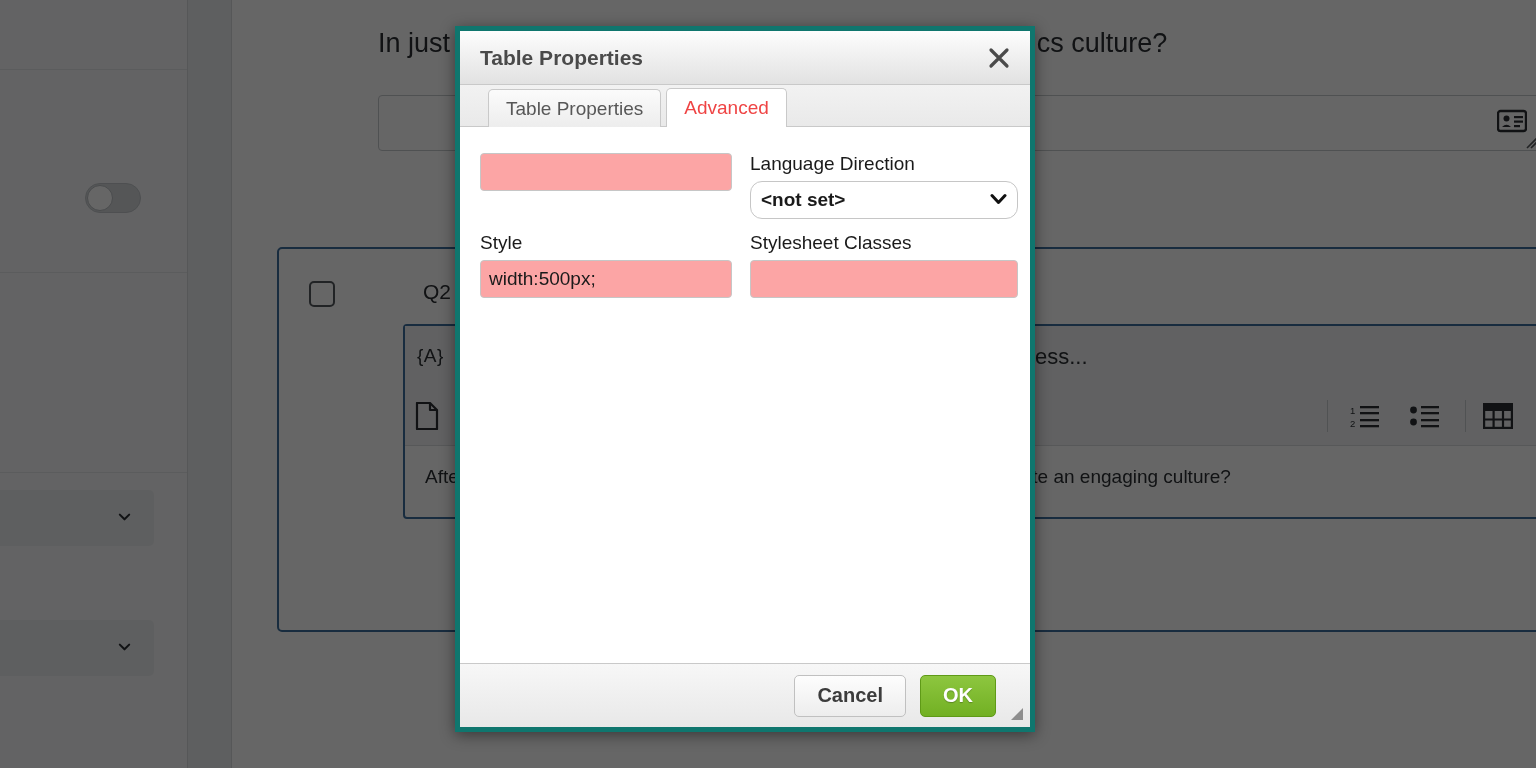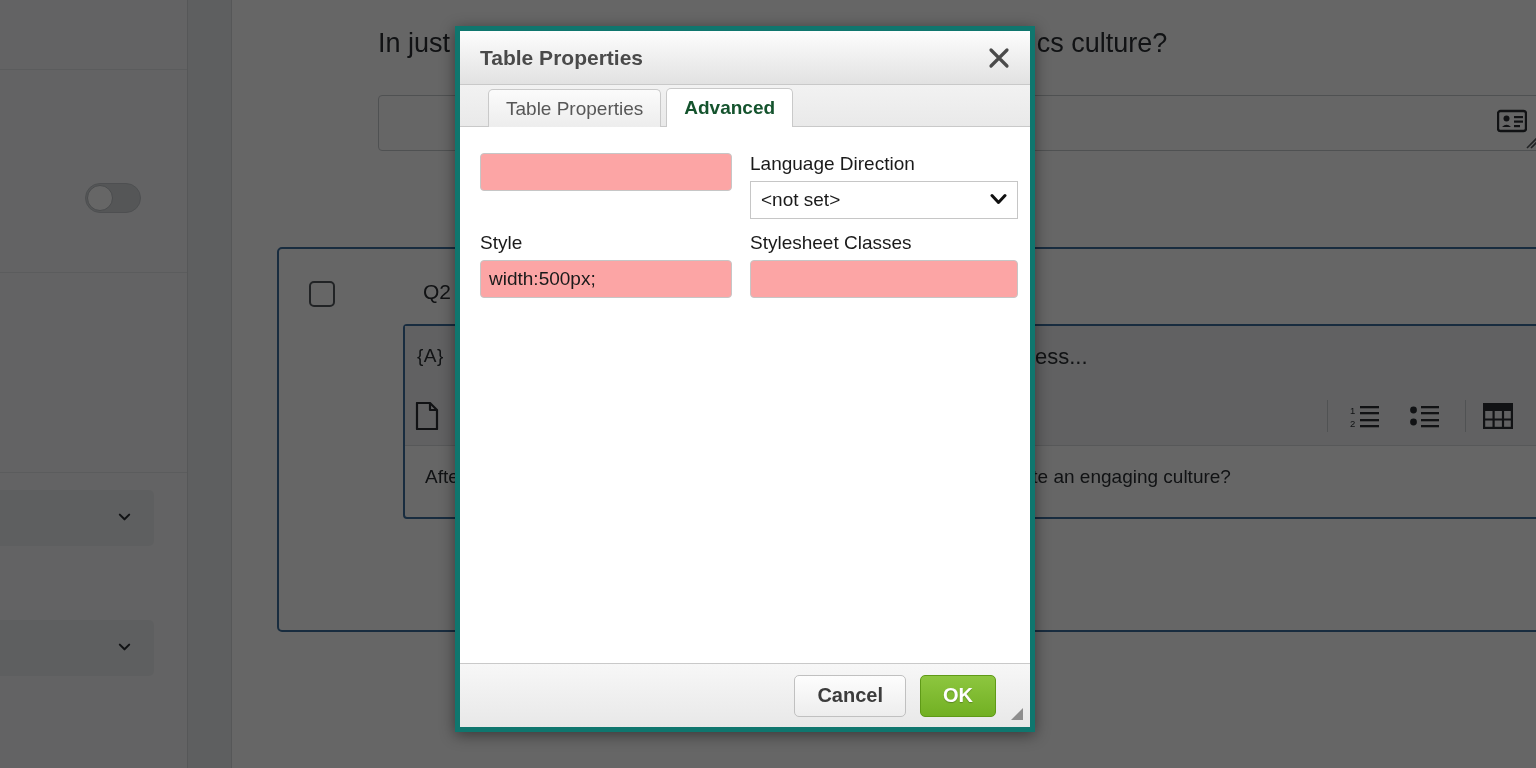--- a/index.html
+++ b/index.html
@@ -201,23 +201,22 @@
     font-size: 19px; color: #575757;
     border: 1px solid #c9c9c9;
     border-bottom: none;
     border-radius: 5px 5px 0 0;
     background: linear-gradient(to bottom, #fbfbfb 0%, #ededed 100%);
     margin-right: 5px;
     cursor: pointer;
   }
   .dlg-tab.active {
     background: #ffffff;
-    color: #14532d;
+    color: #ef4444;
     height: 39px;
-    font-weight: bold;
   }
   .dlg-tab.active::after {
     content: ""; position: absolute; left: 0; right: 0; bottom: -1px;
     height: 2px; background: #ffffff;
   }
 
   .dlg-body {
     flex: 1 1 auto;
     background: #ffffff;
     padding: 26px 20px 0 20px;
@@ -242,26 +241,27 @@
     background: #fca5a5;
     font-size: 19px; color: #1a1a1a;
     padding: 0 8px;
     font-family: "Liberation Sans", sans-serif;
     outline: none;
   }
   .select-wrap { position: relative; width: 100%; }
   .select-input {
     width: 100%; height: 38px;
     border: 1px solid #c6c6c6;
-    border-radius: 0;
+    border-radius: 12px;
     background: #ffffff;
     font-size: 19px; color: #1a1a1a;
     padding: 0 34px 0 10px;
     display: flex; align-items: center;
     cursor: pointer;
+    font-weight: bold;
   }
   .select-arrow {
     position: absolute; right: 11px; top: 50%;
     transform: translateY(-50%);
     pointer-events: none;
   }
 
   .dlg-footer {
     position: relative;
     flex: 0 0 64px; height: 64px;

